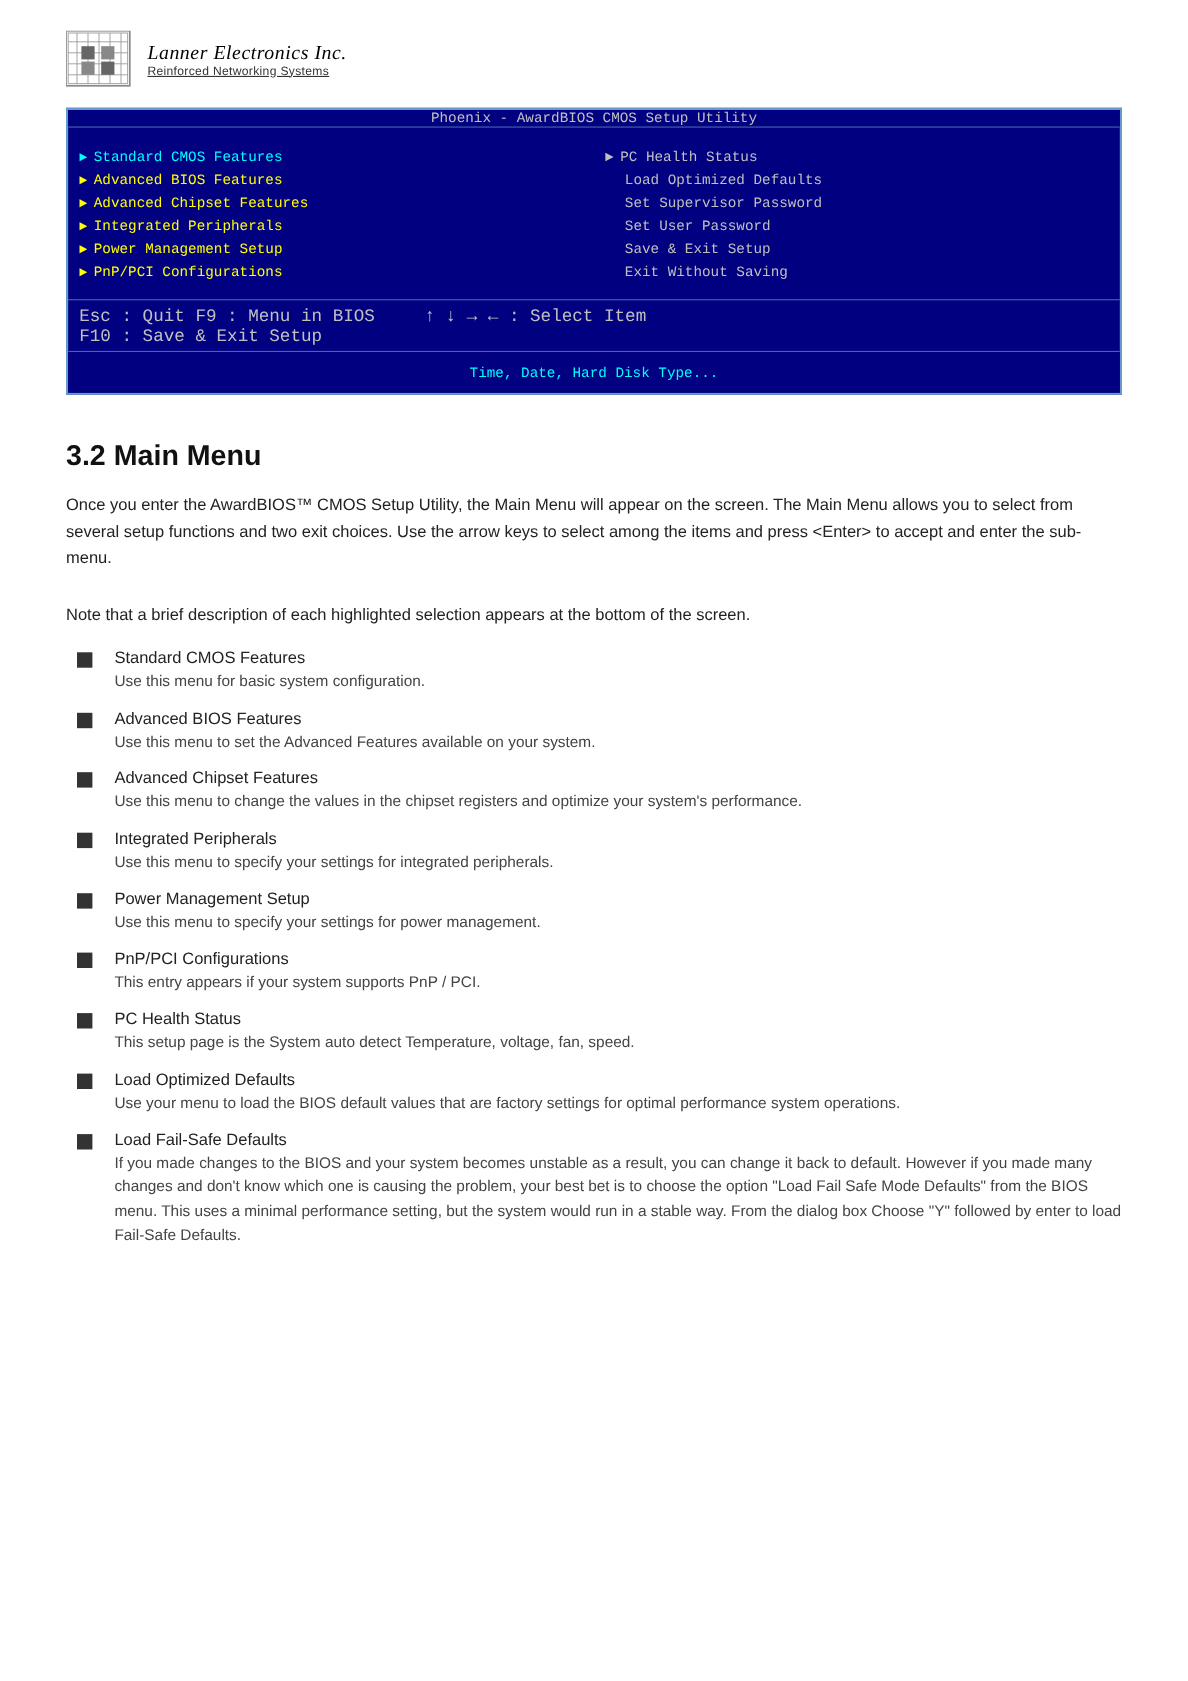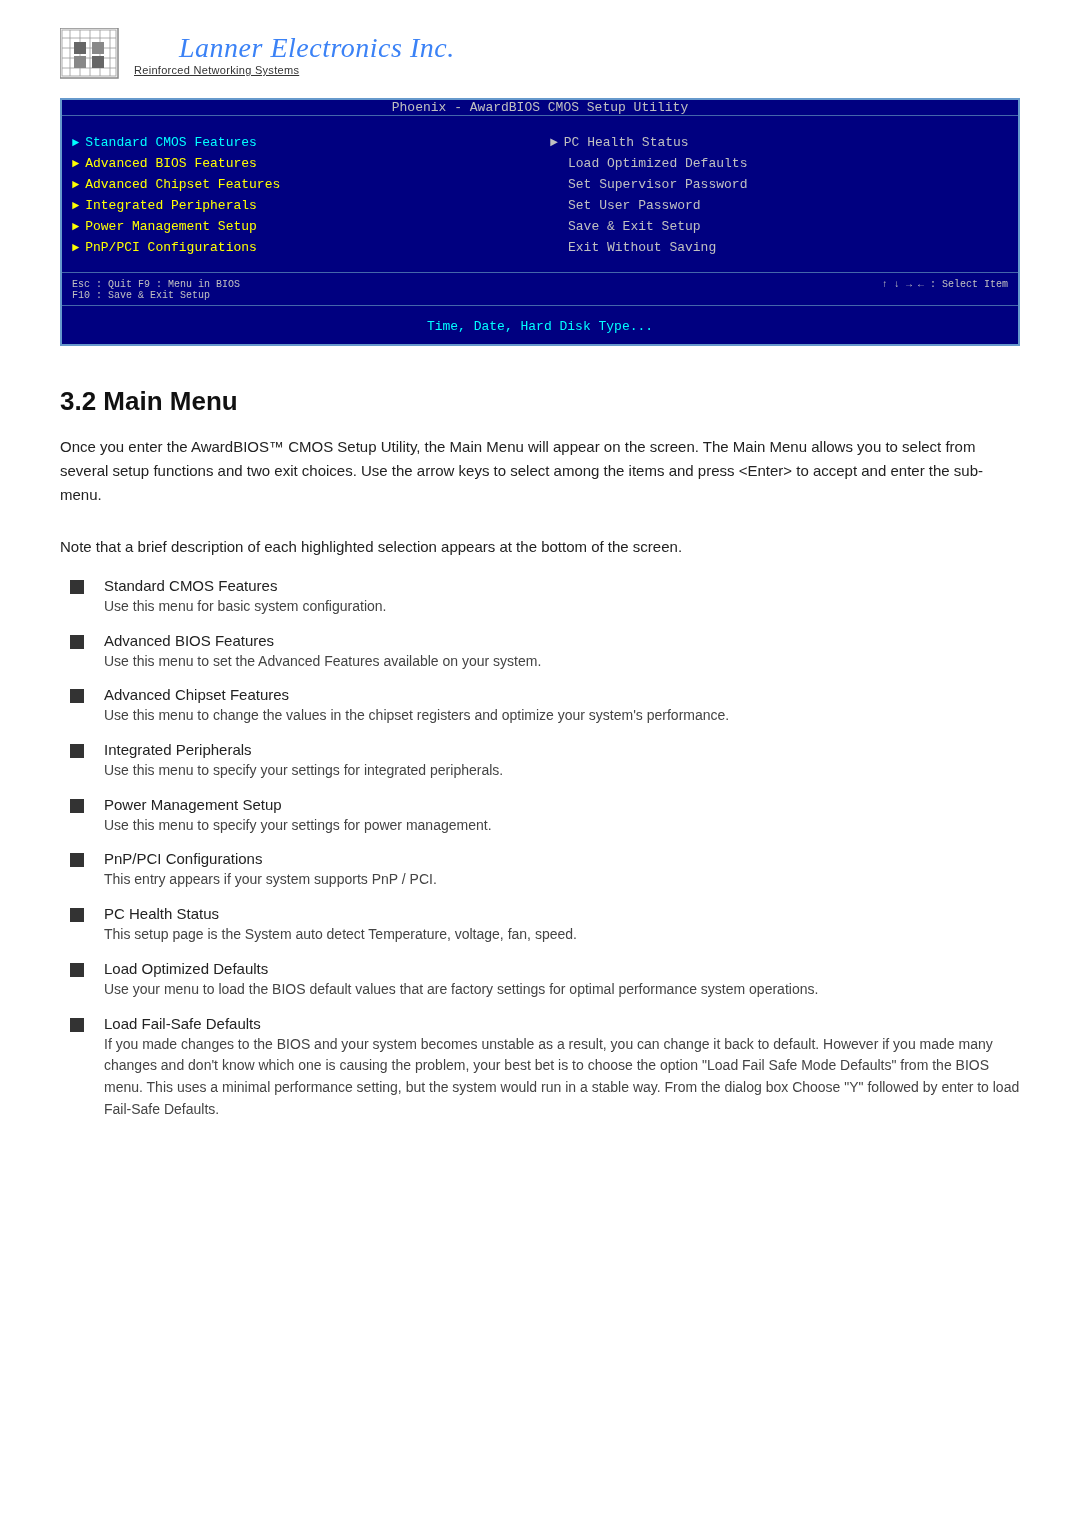--- a/index.html
+++ b/index.html
@@ -23,25 +23,24 @@
       height: 52px;
       margin-right: 14px;
       flex-shrink: 0;
     }
     .logo-text-block {
       display: flex;
       flex-direction: column;
     }
     .logo-name {
       font-family: 'Times New Roman', serif;
-      font-size: 28px;
+      font-size: 18px;
       font-style: italic;
-      color: #3b82f6;
+      color: #000000;
       letter-spacing: 0.5px;
-      margin-left: 45px;
     }
     .logo-tagline {
       font-size: 11px;
       color: #333;
       letter-spacing: 0.3px;
       text-decoration: underline;
     }
 
     
     .bios-container {
@@ -119,24 +118,25 @@
     }
 
     .bios-status-bar {
       border-top: 1px solid #4466aa;
       margin-top: 14px;
       padding: 6px 10px 4px 10px;
     }
 
     .bios-status-line {
       font-family: 'Courier New', monospace;
-      font-size: 10px;
+      font-size: 16px;
       color: #c0c0c0;
       display: flex;
-      justify-content: space-between;
+      justify-content: flex-start;
+      gap: 45px;
     }
 
     .bios-footer {
       background: #000080;
       text-align: center;
       padding: 10px 0;
       border-top: 1px solid #4466aa;
     }
 
     .bios-footer-text {

